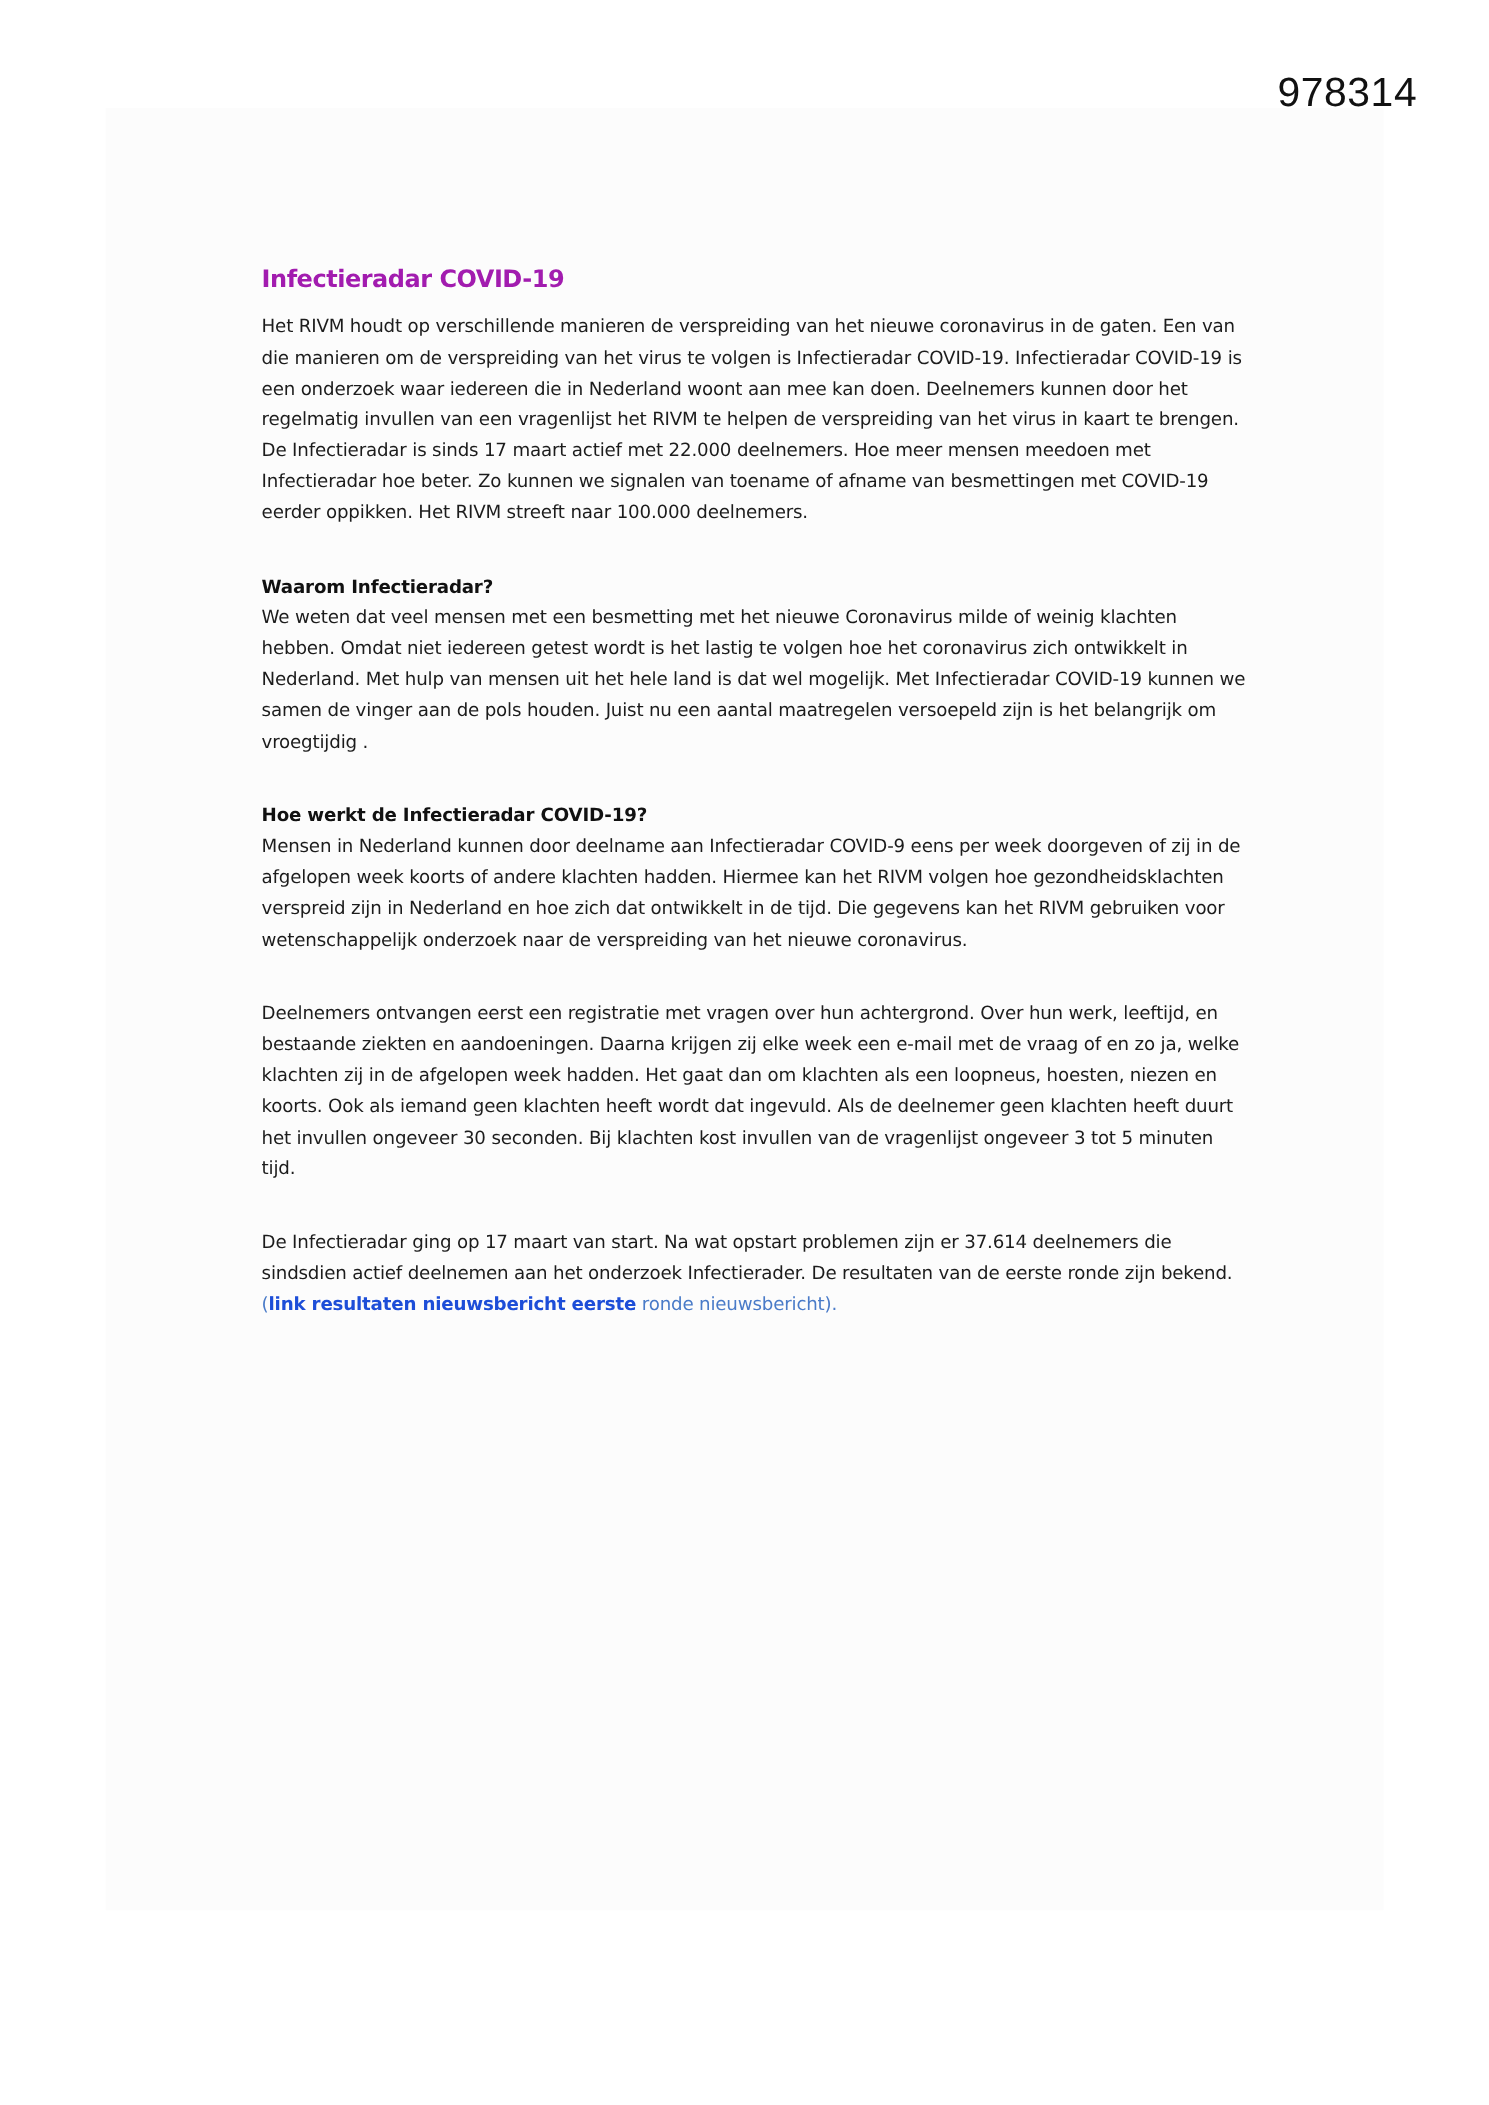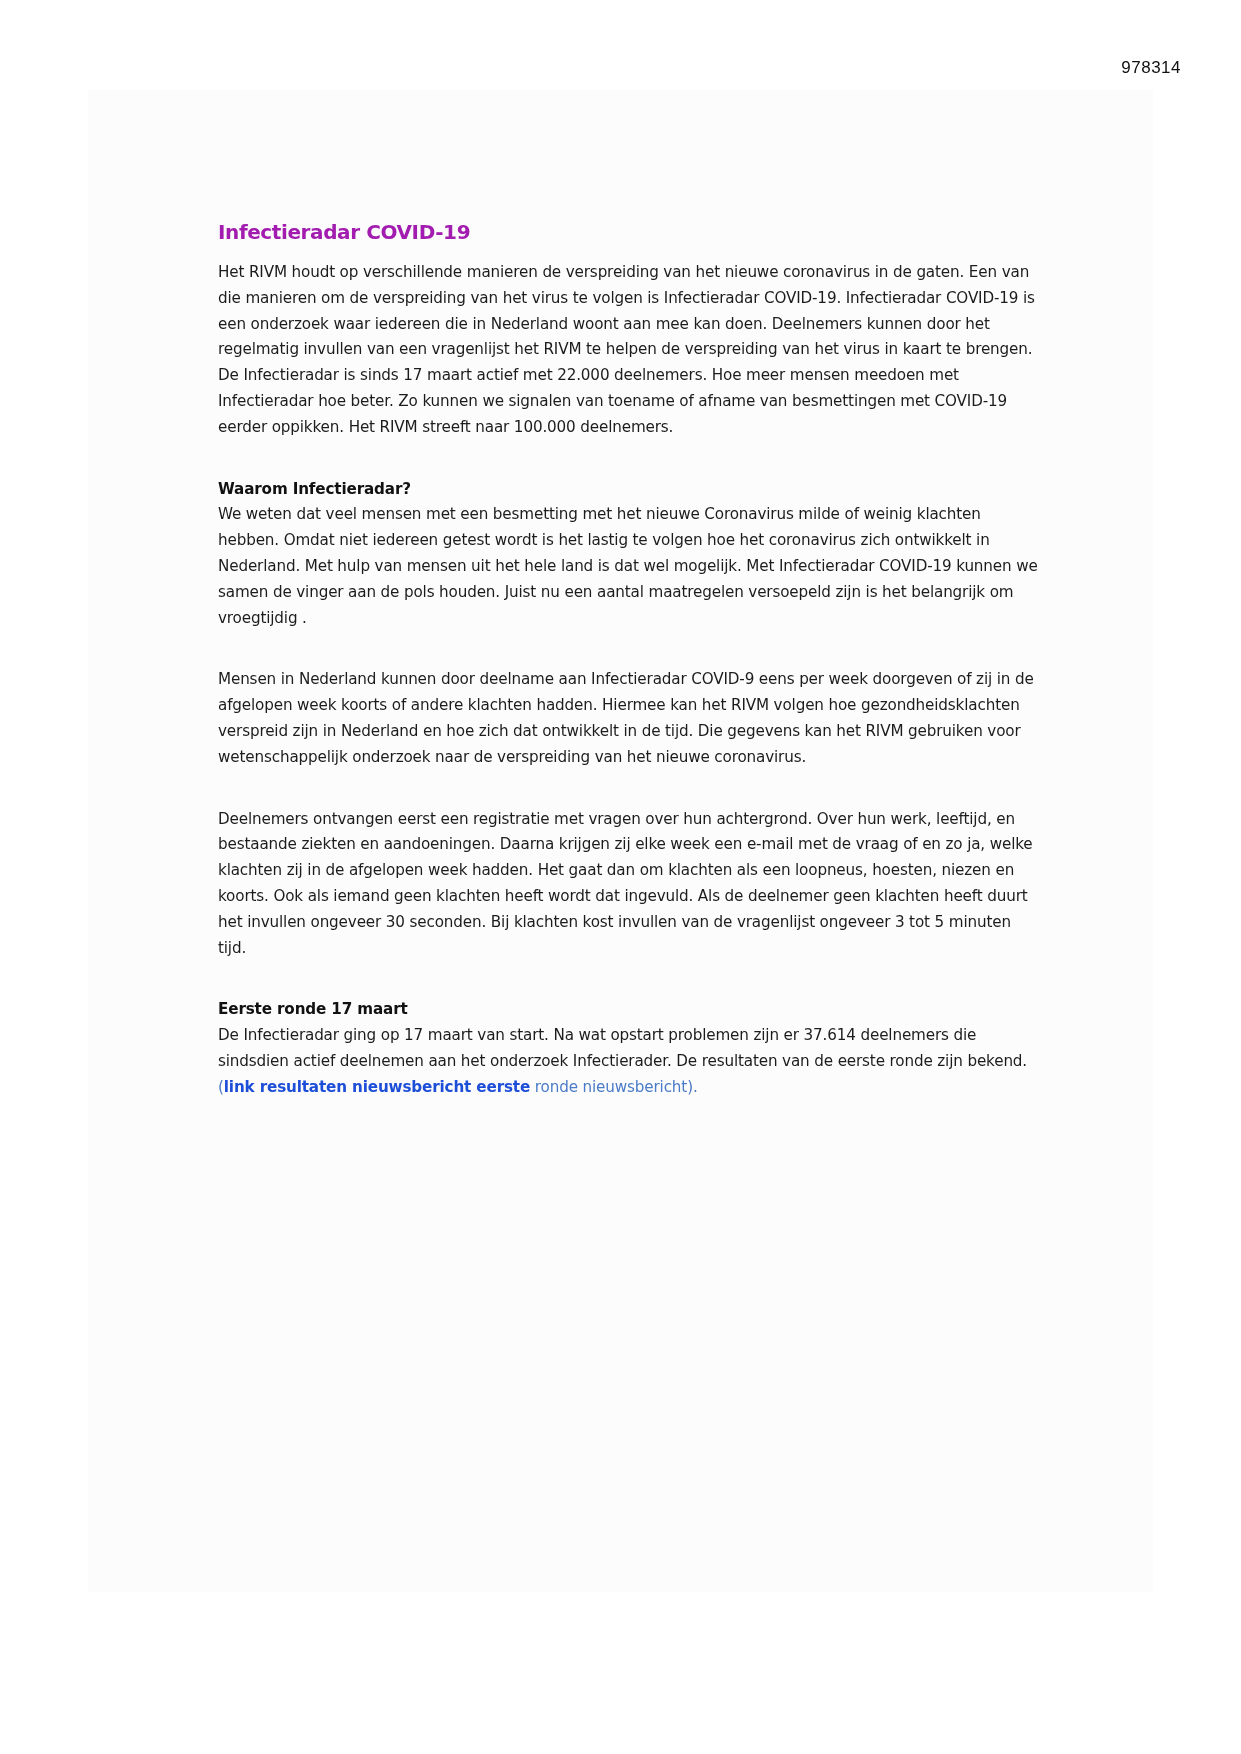--- a/index.html
+++ b/index.html
@@ -13,21 +13,21 @@
       position: relative;
       overflow: hidden;
       font-family: "Liberation Sans", "DejaVu Sans", sans-serif;
       color: #1a1a1a;
     }
     .doc-id {
       position: absolute;
       top: 58px;
       right: 60px;
       font-family: "Liberation Sans", sans-serif;
-      font-size: 17px;
+      font-size: 34px;
       color: #111;
       letter-spacing: 0.5px;
       text-align: right;
     }
     .inner-page {
       position: absolute;
       left: 88px;
       top: 90px;
       width: 1065px;
       height: 1502px;
@@ -86,27 +86,27 @@
   <h1 class="title">Infectieradar COVID-19</h1>
 
   <p class="para">Het RIVM houdt op verschillende manieren de verspreiding van het nieuwe coronavirus in de gaten. Een van die manieren om de verspreiding van het virus te volgen is Infectieradar COVID-19. Infectieradar COVID-19 is een onderzoek waar iedereen die in Nederland woont aan mee kan doen. Deelnemers kunnen door het regelmatig invullen van een vragenlijst het RIVM te helpen de verspreiding van het virus in kaart te brengen. De Infectieradar is sinds 17 maart actief met 22.000 deelnemers. Hoe meer mensen meedoen met Infectieradar hoe beter. Zo kunnen we signalen van toename of afname van besmettingen met COVID-19 eerder oppikken. Het RIVM streeft naar 100.000 deelnemers.</p>
 
   <div class="section gap-large">
     <p class="section-heading">Waarom Infectieradar?</p>
     <p>We weten dat veel mensen met een besmetting met het nieuwe Coronavirus milde of weinig klachten hebben. Omdat niet iedereen getest wordt is het lastig te volgen hoe het coronavirus zich ontwikkelt in Nederland. Met hulp van mensen uit het hele land is dat wel mogelijk. Met Infectieradar COVID-19 kunnen we samen de vinger aan de pols houden. Juist nu een aantal maatregelen versoepeld zijn is het belangrijk om vroegtijdig .</p>
   </div>
 
   <div class="section">
+    <p class="section-heading">Hoe werkt de Infectieradar COVID-19?</p>
     <p>Mensen in Nederland kunnen door deelname aan Infectieradar COVID-9 eens per week doorgeven of zij in de afgelopen week koorts of andere klachten hadden. Hiermee kan het RIVM volgen hoe gezondheidsklachten verspreid zijn in Nederland en hoe zich dat ontwikkelt in de tijd. Die gegevens kan het RIVM gebruiken voor wetenschappelijk onderzoek naar de verspreiding van het nieuwe coronavirus.</p>
   </div>
 
   <div class="section gap-large">
     <p>Deelnemers ontvangen eerst een registratie met vragen over hun achtergrond. Over hun werk, leeftijd, en bestaande ziekten en aandoeningen. Daarna krijgen zij elke week een e-mail met de vraag of en zo ja, welke klachten zij in de afgelopen week hadden. Het gaat dan om klachten als een loopneus, hoesten, niezen en koorts. Ook als iemand geen klachten heeft wordt dat ingevuld. Als de deelnemer geen klachten heeft duurt het invullen ongeveer 30 seconden.  Bij klachten kost invullen van de vragenlijst ongeveer 3 tot 5 minuten tijd.</p>
   </div>
 
   <div class="section">
-    <p class="section-heading">Eerste ronde 17 maart</p>
     <p><span>De Infectieradar ging op 17 maart van start. Na wat opstart problemen zijn er 37.614 deelnemers die sindsdien actief deelnemen aan het onderzoek Infectierader. De resultaten van de eerste ronde zijn bekend. </span><span class="link-regular">(</span><a class="link-bold">link resultaten nieuwsbericht eerste</a><span class="link-regular"> ronde nieuwsbericht).</span></p>
   </div>
 
   <div class="section">
   </div>
 </div>
 
 </body></html>

